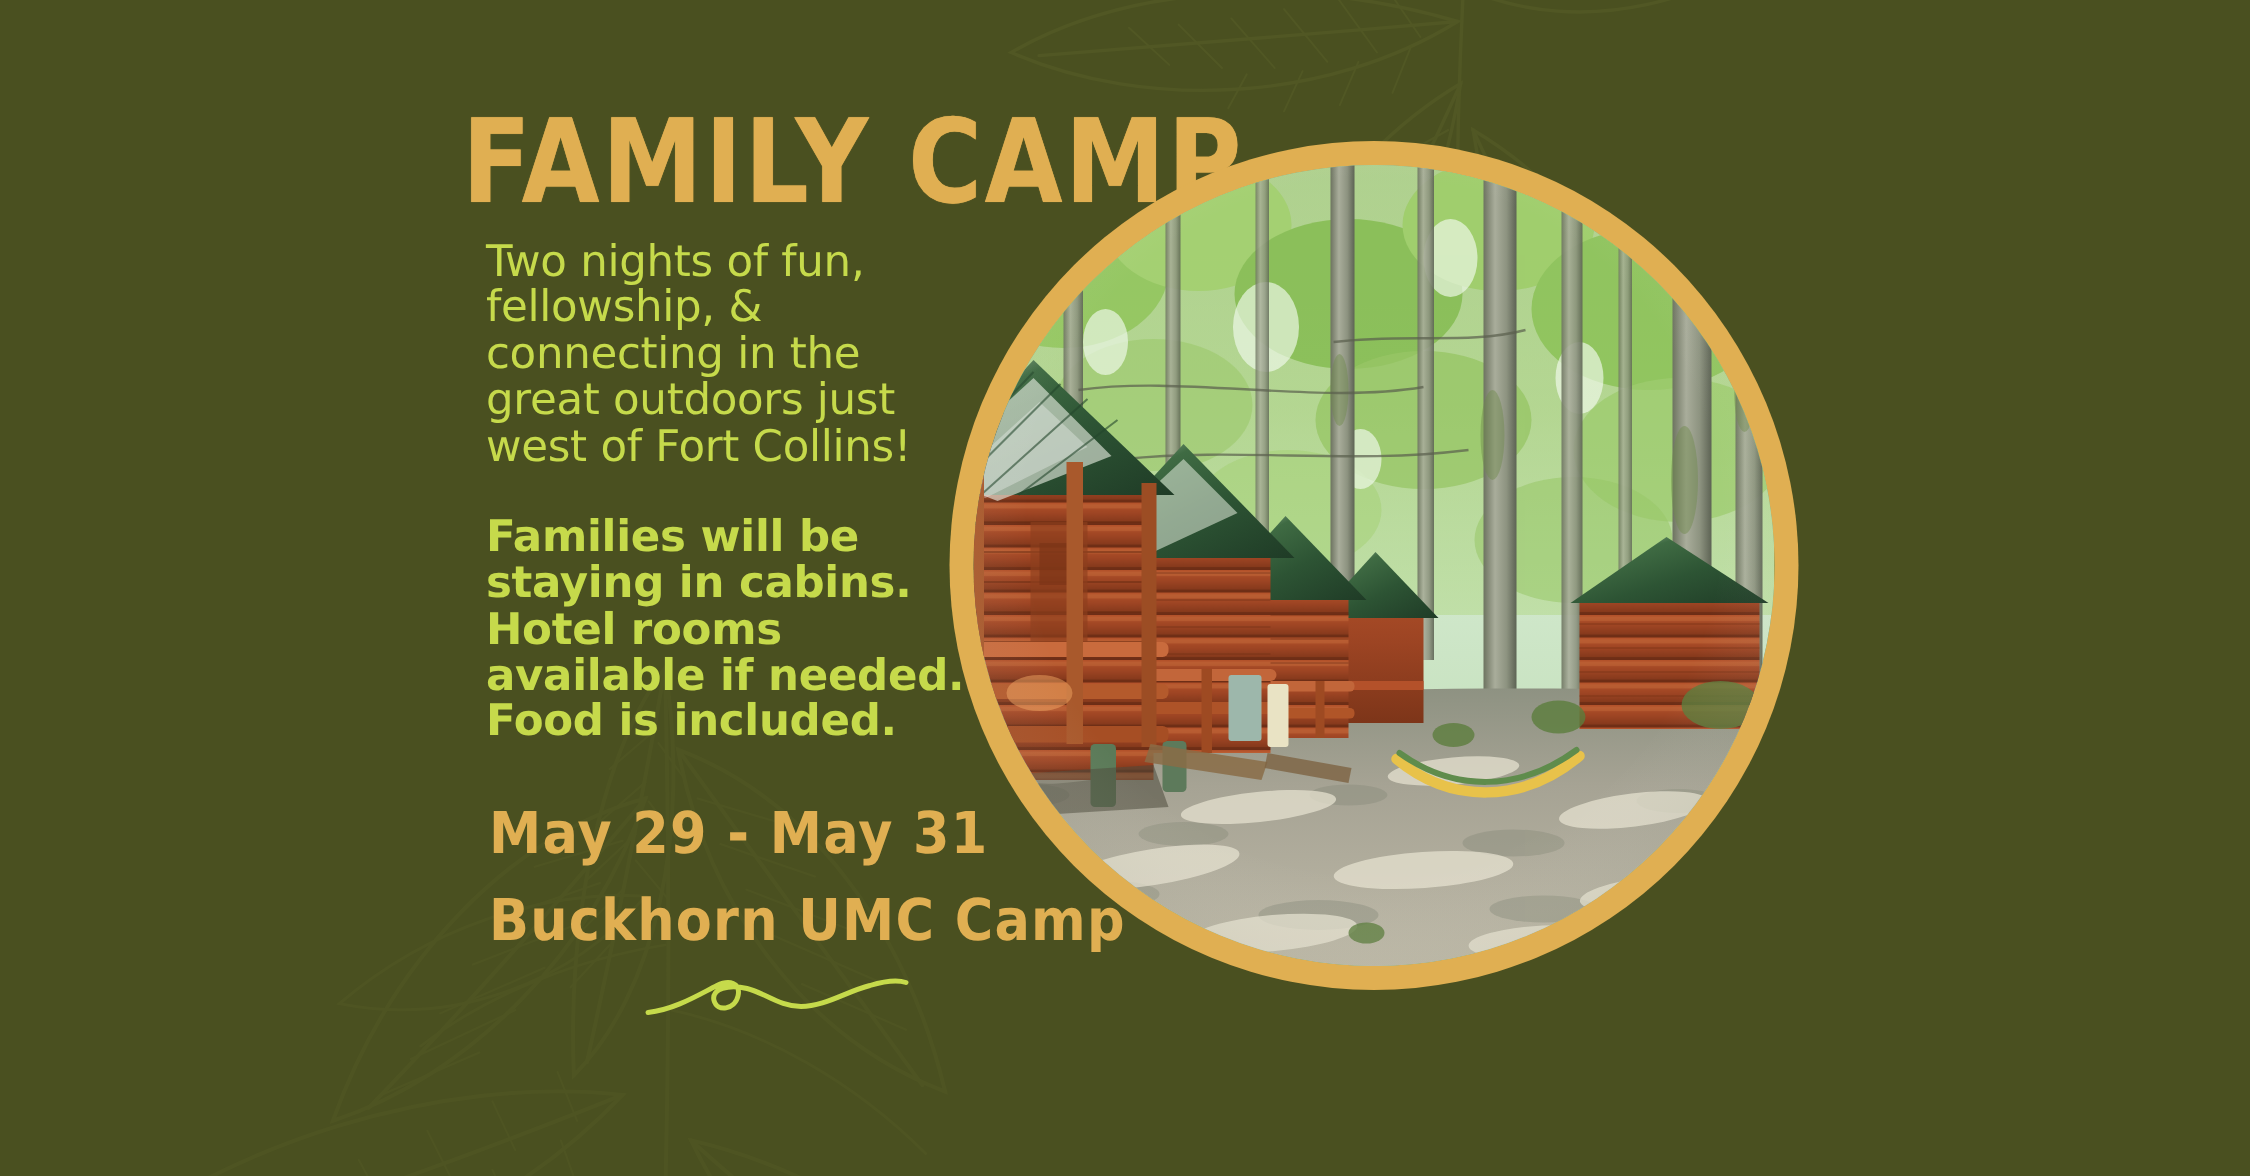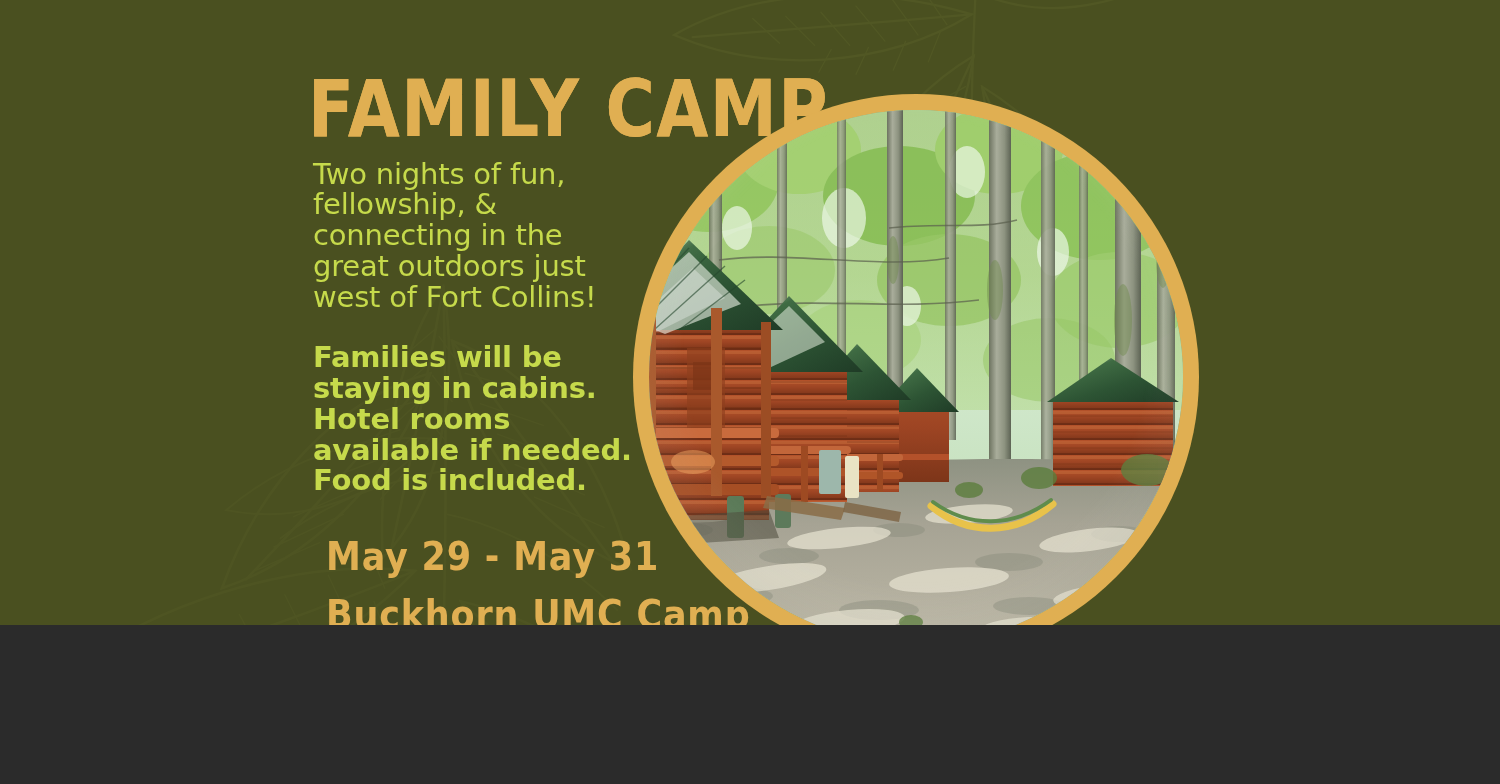--- a/index.html
+++ b/index.html
@@ -4,21 +4,21 @@
 <title>Family Camp Flyer</title>
 <style>
   html, body {
     margin: 0;
     padding: 0;
     background: #2b2b2b;
   }
   #poster {
     position: relative;
     width: 1500px;
-    height: 625px;
+    height: 784px;
     overflow: hidden;
     background: #4a5020;
     font-family: "DejaVu Sans", sans-serif;
     user-select: none;
   }
 
   
   .leafdeco {
     position: absolute;
     pointer-events: none;
@@ -59,21 +59,21 @@
     transform-origin: left top;
     text-shadow: 0 0 0.5px #e0af52;
   }
 
   .bodytext {
     color: #c6da4b;
     font-family: "DejaVu Sans", sans-serif;
     font-size: 29px;
     line-height: 1.06;
     letter-spacing: -0.2px;
-    margin: 5px;
+    margin: 16px;
     width: 330px;
   }
   #para-1 { margin-top: 20px; }
   #para-2 { margin-top: 30px; font-weight: bold; }
 
   #date-block {
     margin-top: 42px;
     margin-left: 18px;
   }
   .datetext {

